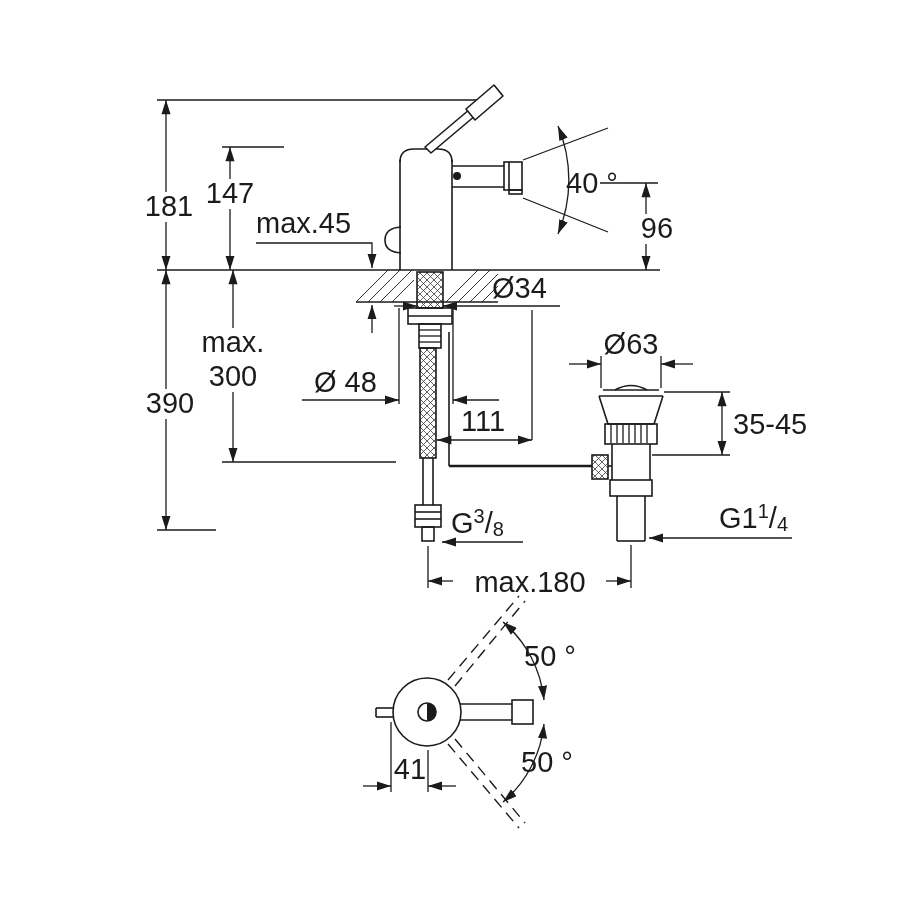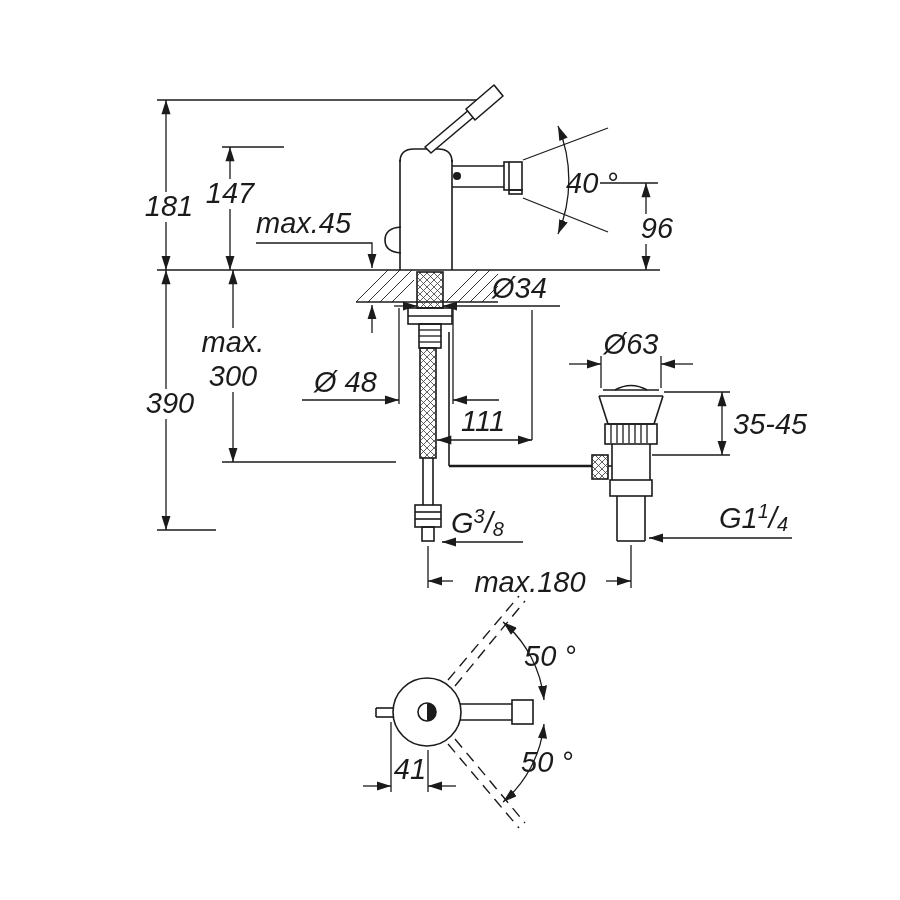--- a/index.html
+++ b/index.html
@@ -1,16 +1,16 @@
 <!DOCTYPE html>
 <html><head>
 <meta charset="utf-8">
 <style>
   html,body { margin:0; padding:0; background:#ffffff; }
-  .stage { width:900px; height:900px; background:#ffffff; position:relative; overflow:hidden;font-style:italic; }
+  .stage { width:900px; height:900px; background:#ffffff; position:relative; overflow:hidden; }
   svg { display:block; }
   text, tspan { font-family:"Liberation Sans","DejaVu Sans",sans-serif; font-size:29px; fill:#1b1b1b; stroke:none; }
   .sup, .sub { font-size:20px; }
   .mid { text-anchor:middle; }
   .halo { fill:#ffffff; stroke:none; }
   .dim { stroke-width:1.3; }
   .draw { stroke-width:1.6; }
   .thick { stroke-width:2.4; }
   .hatch { stroke-width:0.9; }
   .dash { stroke-dasharray:11 7; stroke-width:1.4; }

